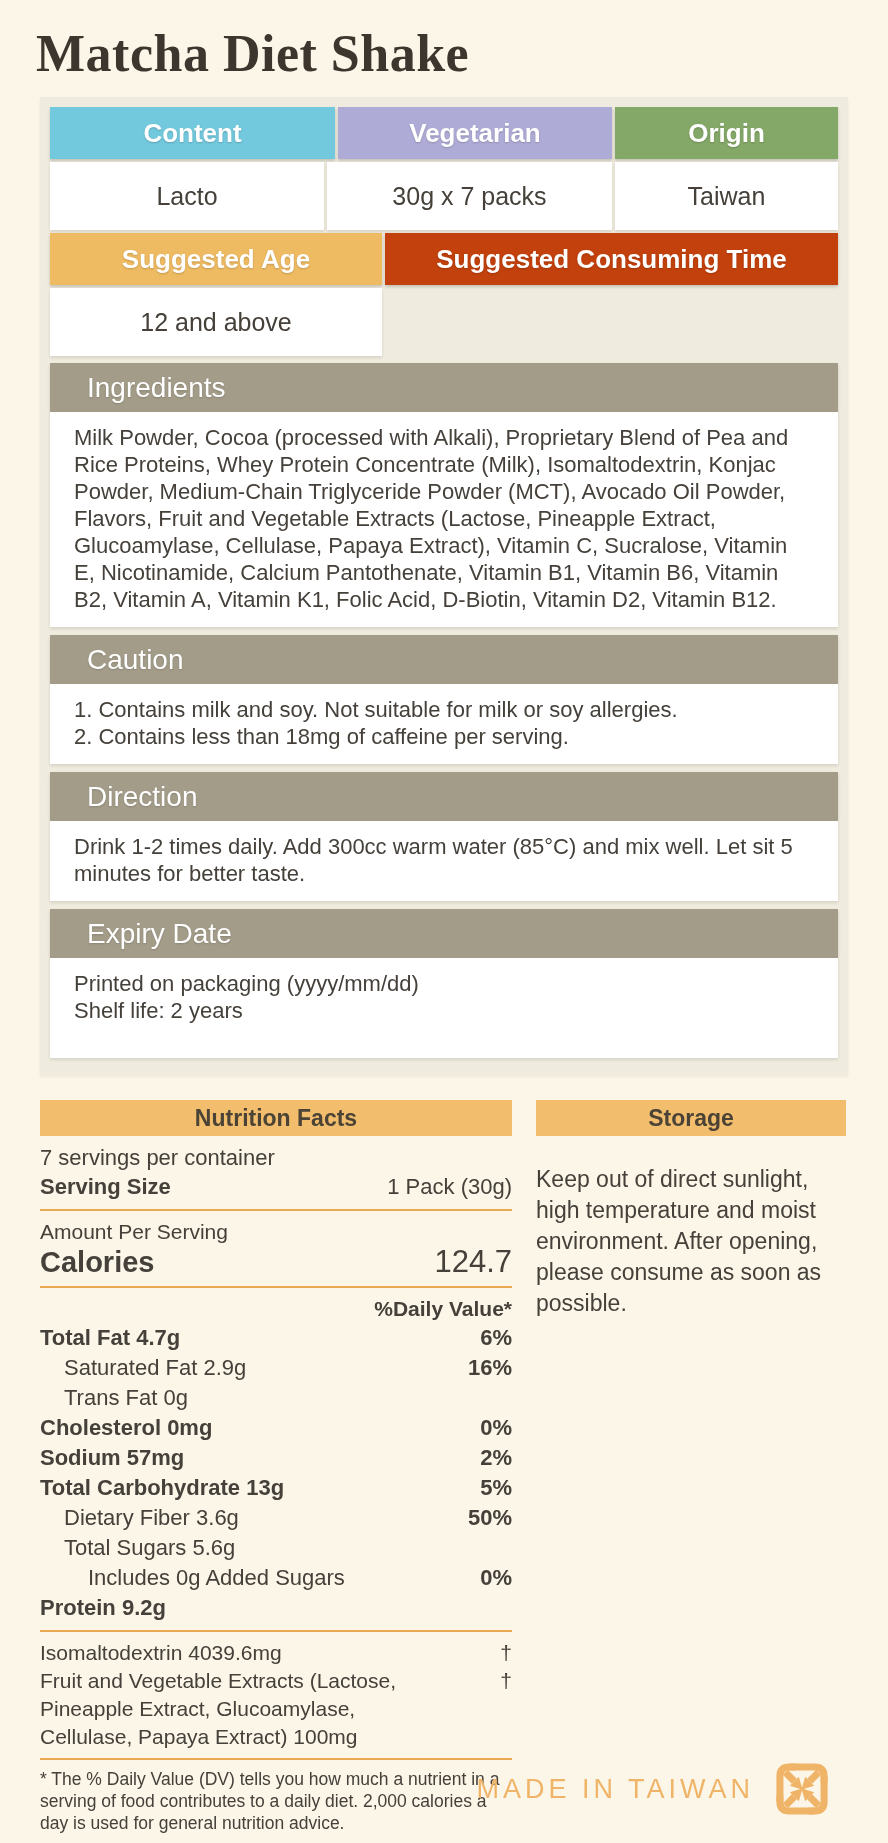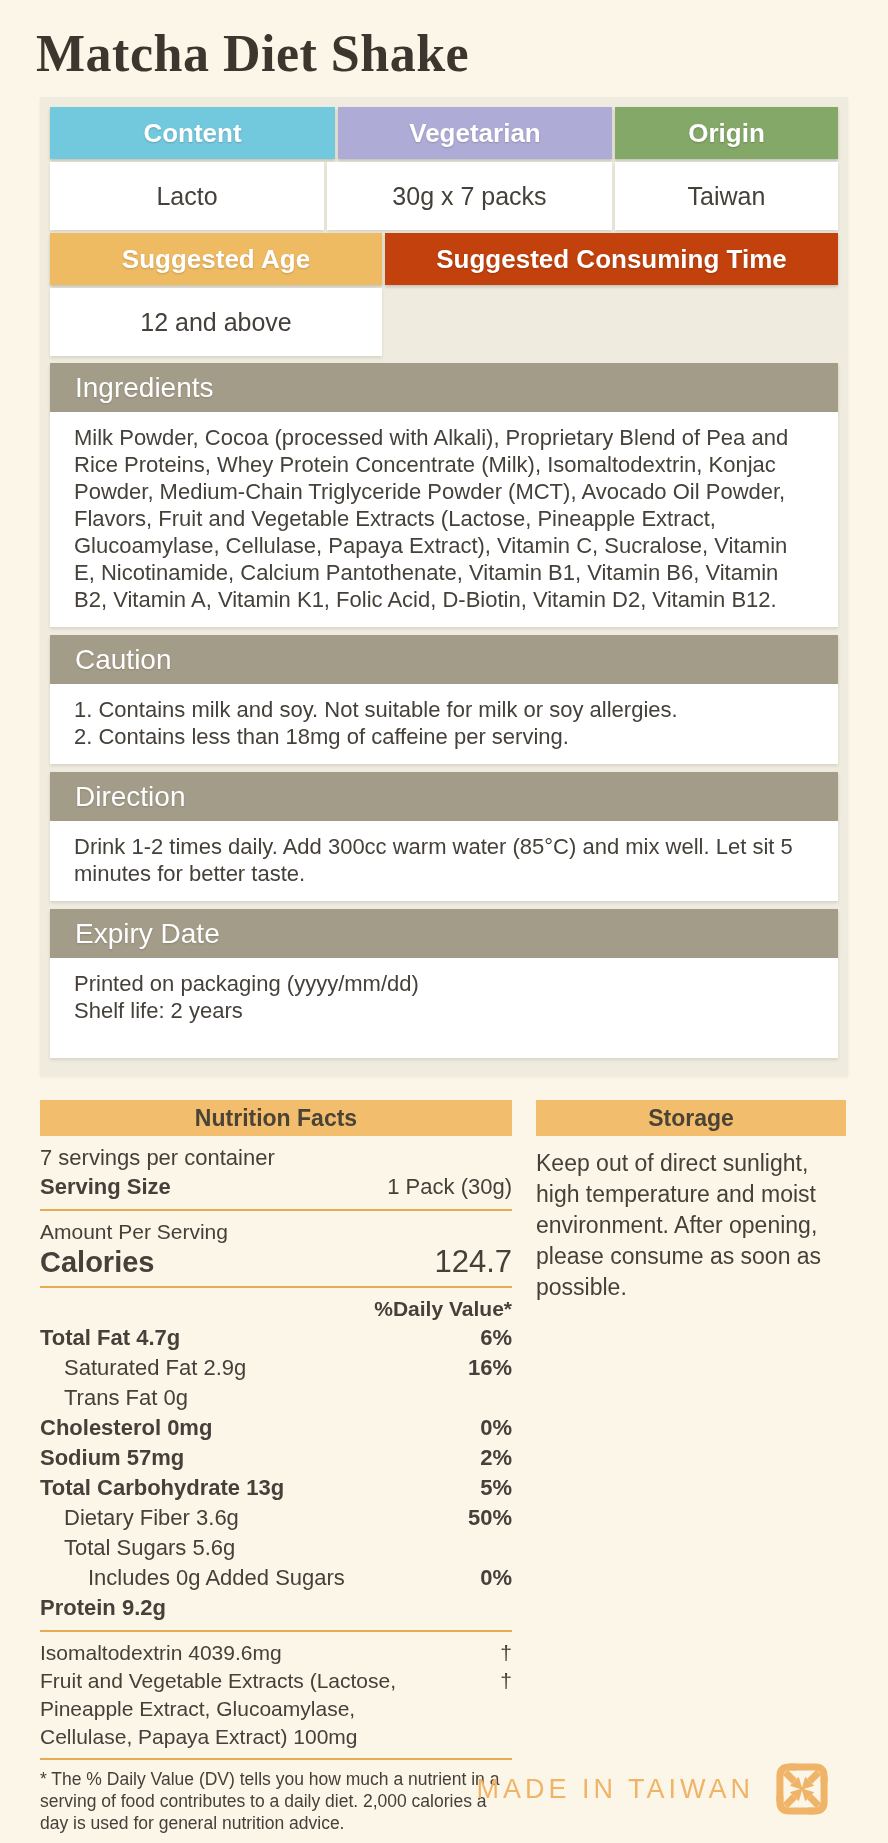--- a/index.html
+++ b/index.html
@@ -47,21 +47,21 @@
   .w5 { width:453px; flex:none; }
   .c-veg { background:#aeabd6; }
   .c-con { background:#72c8dc; }
   .c-ori { background:#84a868; }
   .c-age { background:#eeba62; }
   .c-time{ background:#c2410c; }
   .attr-gap { height:4px; }
   .sec-head {
     background:#a39c89; color:#ffffff;
     font-size:28px; font-weight:400;
-    padding:9px 25px 8px 25px;
+    padding:9px 25px 8px 37px;
     text-shadow:0 1px 2px rgba(0,0,0,0.15);
     box-shadow:0 2px 3px rgba(0,0,0,0.15);
   }
   .sec-body {
     background:#ffffff;
     padding:12px 24px 14px 24px;
     font-size:22px; line-height:27px; color:#45403a;
     margin-bottom:8px;
     box-shadow:0 2px 3px rgba(0,0,0,0.10);
   }
@@ -86,21 +86,21 @@
   .amount-line { font-size:21px; line-height:26px; margin-top:8px; }
   .calories-row { display:flex; justify-content:space-between; align-items:baseline;gap:33px; }
   .calories-label { font-size:29px; font-weight:700; line-height:34px; }
   .calories-value { font-size:31px; line-height:34px; }
   .dv-header { text-align:right; font-weight:700; font-size:21px; line-height:28px; }
   .extra { font-size:21px; line-height:28px; }
   .extra .row { display:flex; justify-content:space-between; align-items:flex-start; line-height:28px; }
   .extra .lbl { width:400px; }
   .footnote { font-size:17.5px; line-height:22px; margin-top:8px; }
   .footnote + .footnote { margin-top:16px; }
-  .storage-body { font-size:23px; line-height:31px; margin-top:12px; color:#45403a; }
+  .storage-body { font-size:23px; line-height:31px; margin-top:28px; color:#45403a; }
   
   .made {
     position:absolute; right:54px; bottom:22px;
     display:flex; align-items:center; gap:16px;
     color:#f0b469;
   }
   .made-label { font-size:27px; letter-spacing:4px; }
   .recycle-icon { width:64px; height:64px; flex:none; }
 </style>
 </head>

